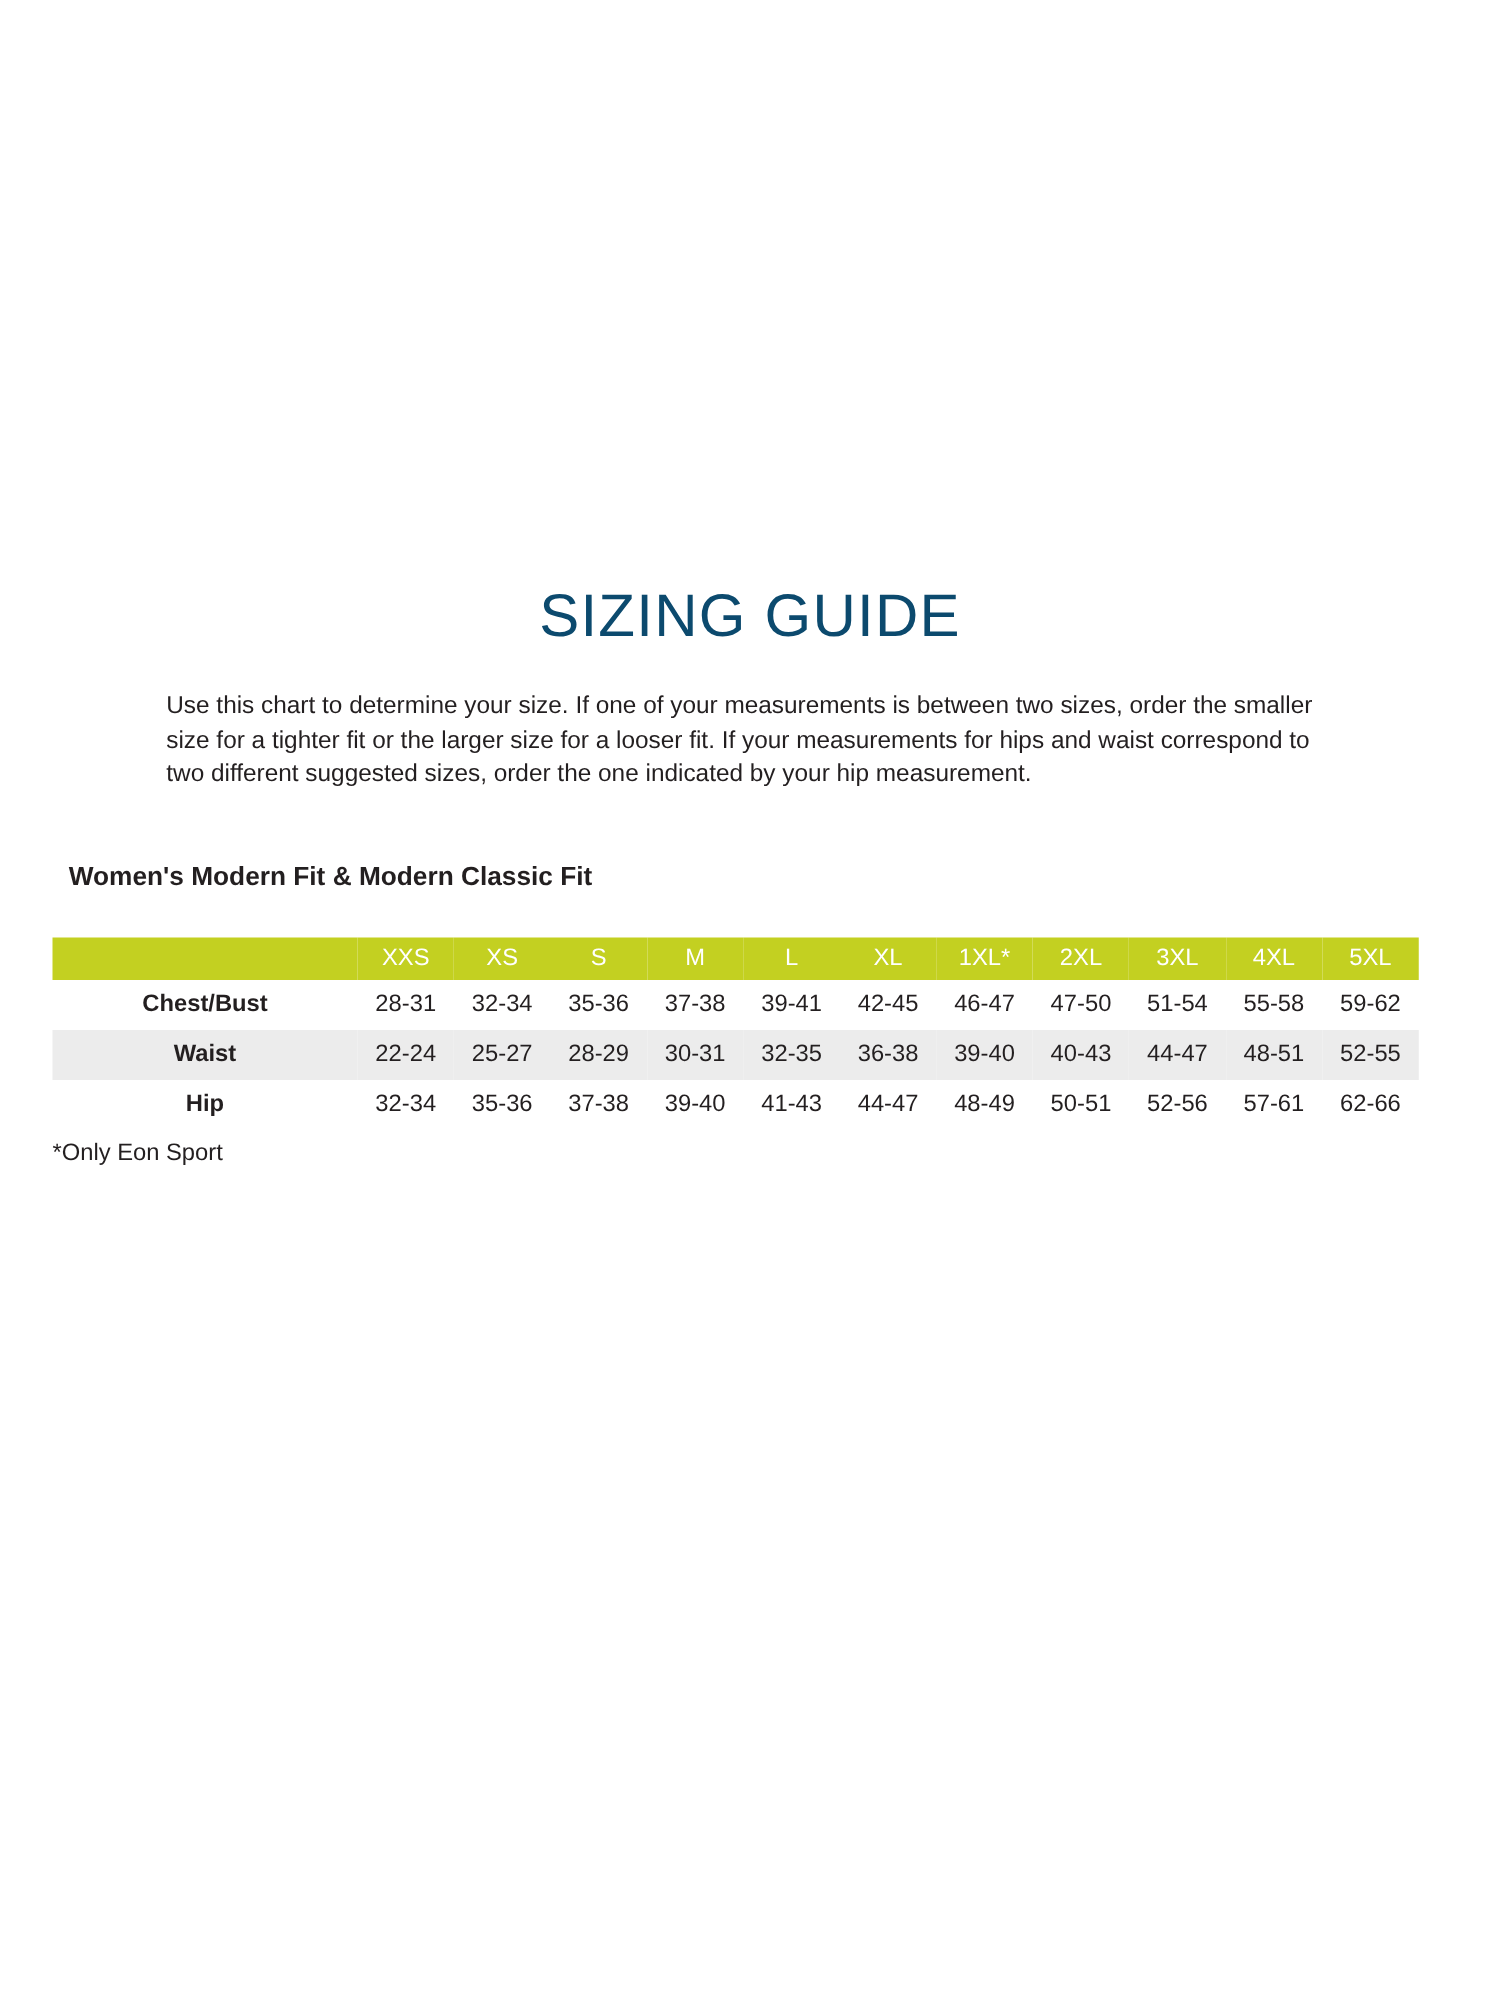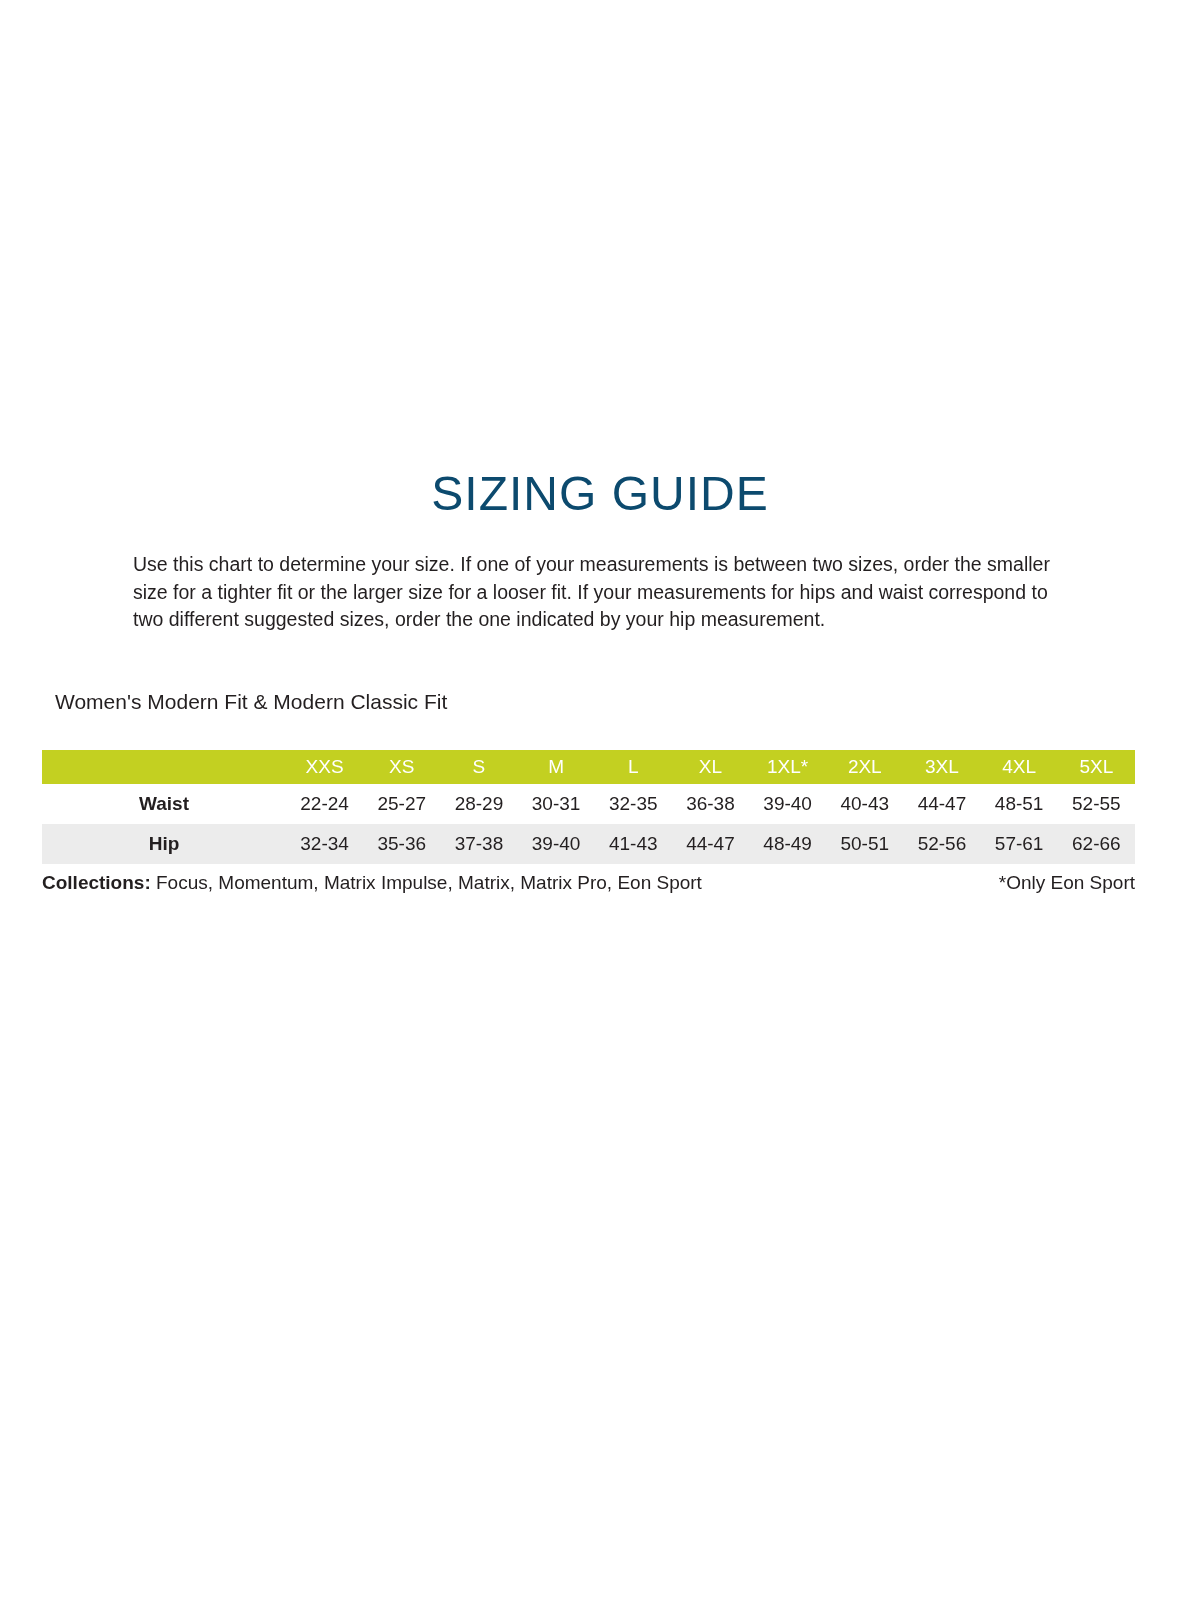--- a/index.html
+++ b/index.html
@@ -28,21 +28,21 @@
   p.intro{
     margin:30px 0 11px 133px;
     width:938px;
     font-size:19.5px;
     line-height:1.42;
     font-weight:normal;
   }
   h2.section-title{
     margin:56px 0 10px 55px;
     font-size:21px;
-    font-weight:normal;
+    font-weight:bold;
   }
   table.sizing{
     border-collapse:collapse;
     table-layout:fixed;
     width:1093px;
     margin-left:42px;
     margin-top:36px;
   }
   table.sizing col.label-col{width:244px;}
   table.sizing thead th{
@@ -98,20 +98,34 @@
           <th>XL</th>
           <th>1XL*</th>
           <th>2XL</th>
           <th>3XL</th>
           <th>4XL</th>
           <th>5XL</th>
         </tr>
     </thead>
     <tbody id="table-body">
         <tr>
+          <td class="label">Chest/Bust</td>
+          <td>28-31</td>
+          <td>32-34</td>
+          <td>35-36</td>
+          <td>37-38</td>
+          <td>39-41</td>
+          <td>42-45</td>
+          <td>46-47</td>
+          <td>47-50</td>
+          <td>51-54</td>
+          <td>55-58</td>
+          <td>59-62</td>
+        </tr>
+        <tr>
           <td class="label">Waist</td>
           <td>22-24</td>
           <td>25-27</td>
           <td>28-29</td>
           <td>30-31</td>
           <td>32-35</td>
           <td>36-38</td>
           <td>39-40</td>
           <td>40-43</td>
           <td>44-47</td>
@@ -129,20 +143,16 @@
           <td>48-49</td>
           <td>50-51</td>
           <td>52-56</td>
           <td>57-61</td>
           <td>62-66</td>
         </tr>
       </tbody>
   </table>
 
   <div class="footer-row">
-    <div>
-      <span class="bold">Collections:</span>
-      <span>Focus, Momentum, Matrix Impulse, Matrix, Matrix Pro, Eon Sport</span>
-    </div>
     <div>*Only Eon Sport</div>
   </div>
 
 </div>
 
 </body></html>

